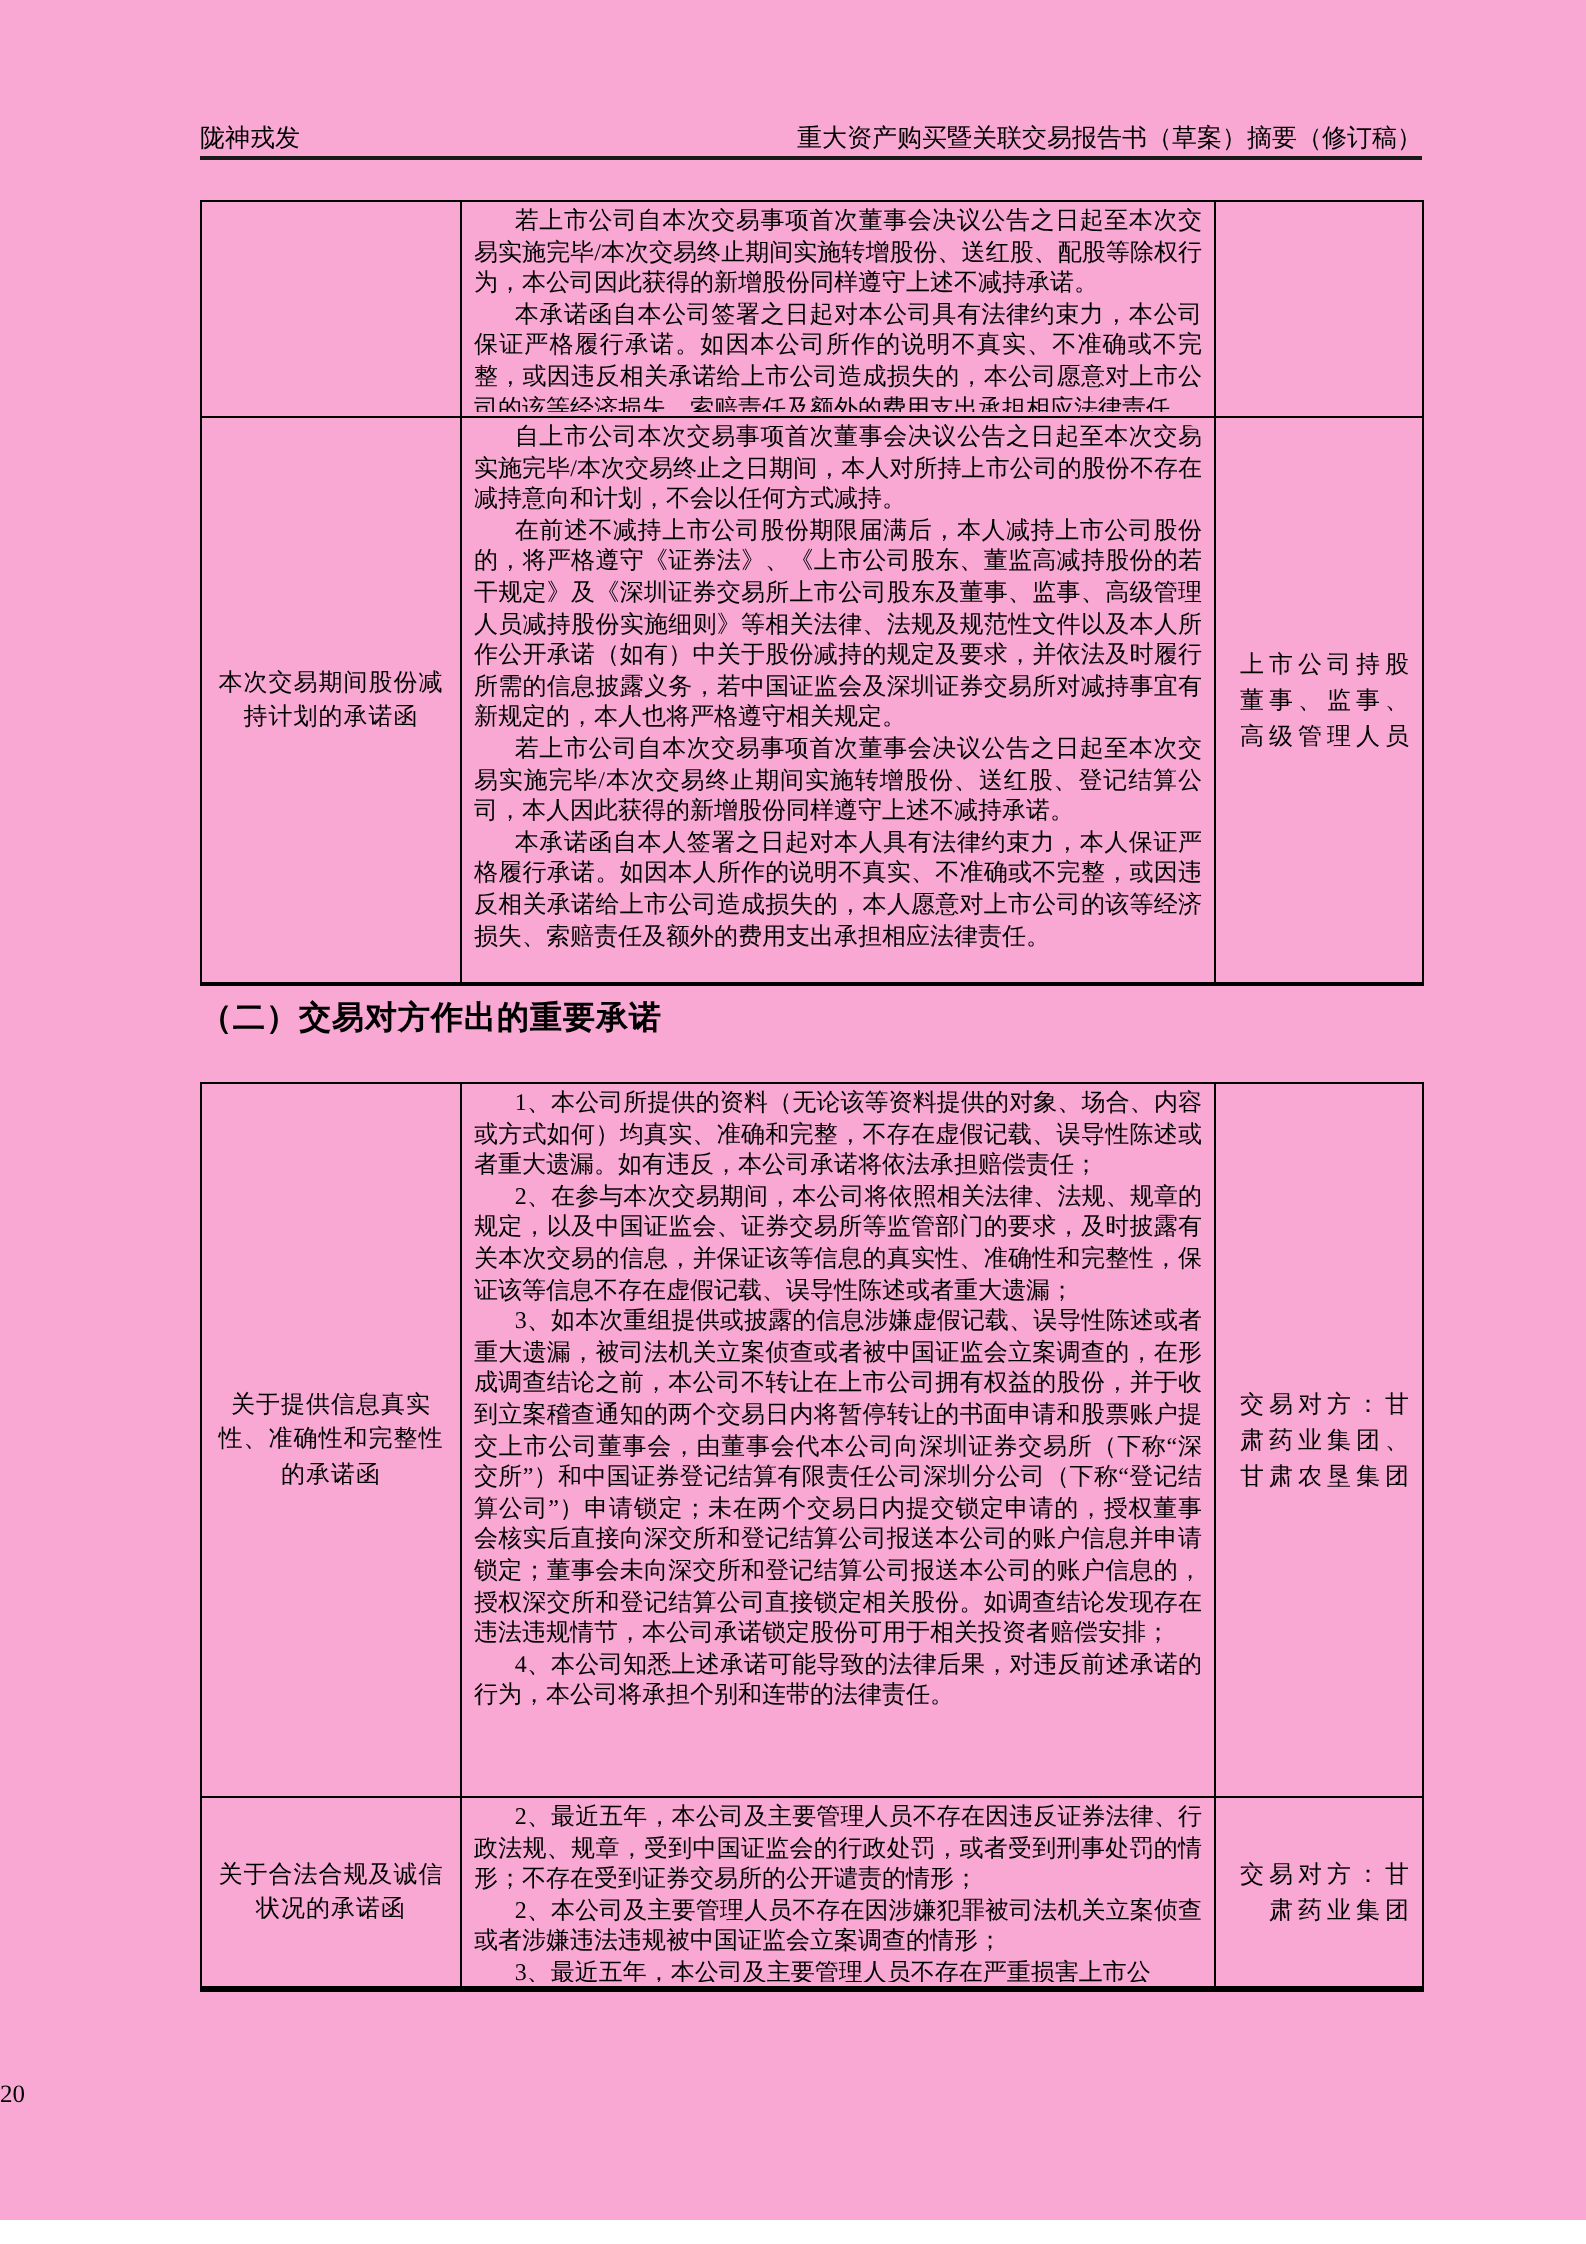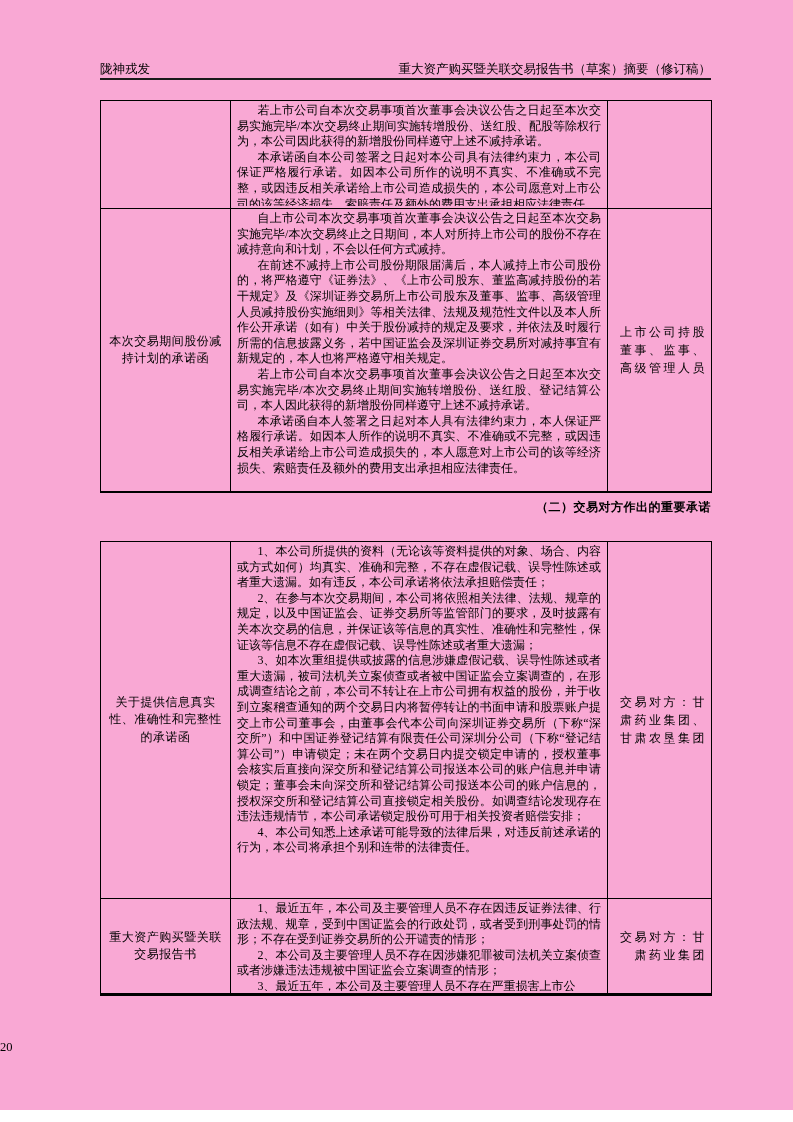--- a/index.html
+++ b/index.html
@@ -34,21 +34,21 @@
   }
   .clip{overflow:hidden;}
   p.doc{
     margin:0;text-indent:1.7em;text-align:justify;
     font-size:12px;line-height:15.6px;
   }
   
   .sec-heading{
     position:absolute;left:100px;top:499px;width:611px;
     font-family:Liberation Sans, sans-serif;
-    font-weight:bold;font-size:12px;letter-spacing:.5px;color:#000;text-align:right;
+    font-weight:bold;font-size:16px;letter-spacing:.5px;color:#000;
   }
   
   .footer{
     position:absolute;left:0;top:1040px;width:100%;
     text-align:left;font-size:12.5px;
   }
 </style>
 </head>
 <body>
 
@@ -115,25 +115,25 @@
           <p class="doc">3、如本次重组提供或披露的信息涉嫌虚假记载、误导性陈述或者重大遗漏，被司法机关立案侦查或者被中国证监会立案调查的，在形成调查结论之前，本公司不转让在上市公司拥有权益的股份，并于收到立案稽查通知的两个交易日内将暂停转让的书面申请和股票账户提交上市公司董事会，由董事会代本公司向深圳证券交易所（下称“深交所”）和中国证券登记结算有限责任公司深圳分公司（下称“登记结算公司”）申请锁定；未在两个交易日内提交锁定申请的，授权董事会核实后直接向深交所和登记结算公司报送本公司的账户信息并申请锁定；董事会未向深交所和登记结算公司报送本公司的账户信息的，授权深交所和登记结算公司直接锁定相关股份。如调查结论发现存在违法违规情节，本公司承诺锁定股份可用于相关投资者赔偿安排；</p>
           <p class="doc">4、本公司知悉上述承诺可能导致的法律后果，对违反前述承诺的行为，本公司将承担个别和连带的法律责任。</p>
         </div>
       </td>
       <td class="c-party">
         <div>交易对方：甘肃药业集团、甘肃农垦集团</div>
       </td>
     </tr>
     <tr class="r-last" style="height:94px">
       <td class="c-item">
-        <div>重大资产购买暨关联交易报告书</div>
+        <div>关于合法合规及诚信状况的承诺函</div>
       </td>
       <td class="c-body">
         <div class="clip" style="height:90px">
-          <p class="doc">1、最近五年，本公司及主要管理人员不存在因违反证券法律、行政法规、规章，受到中国证监会的行政处罚，或者受到刑事处罚的情形；不存在受到证券交易所的公开谴责的情形；</p>
+          <p class="doc">2、最近五年，本公司及主要管理人员不存在因违反证券法律、行政法规、规章，受到中国证监会的行政处罚，或者受到刑事处罚的情形；不存在受到证券交易所的公开谴责的情形；</p>
           <p class="doc">2、本公司及主要管理人员不存在因涉嫌犯罪被司法机关立案侦查或者涉嫌违法违规被中国证监会立案调查的情形；</p>
           <p class="doc">3、最近五年，本公司及主要管理人员不存在严重损害上市公</p>
         </div>
       </td>
       <td class="c-party">
         <div>交易对方：甘肃药业集团</div>
       </td>
     </tr>
   </tbody>
     </table>

